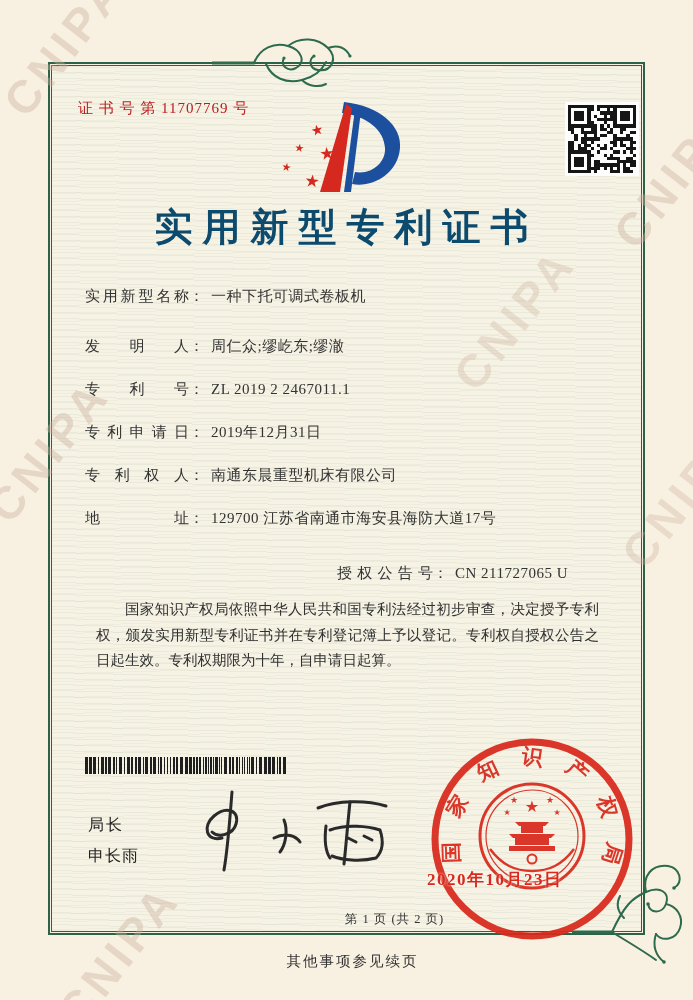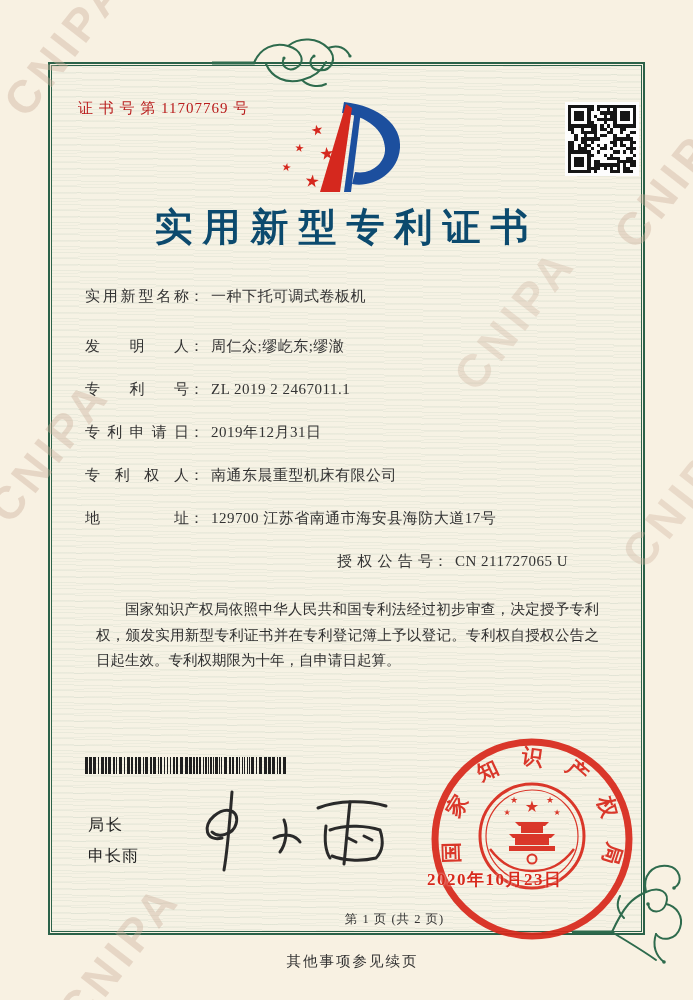--- a/index.html
+++ b/index.html
@@ -33,21 +33,21 @@
   .qr{position:absolute;left:565px;top:102px;width:74px;height:74px;z-index:4;background:#fdfdfd;padding:3px;box-sizing:border-box;}
   .qr svg{width:100%;height:100%;display:block;shape-rendering:crispEdges;}
   .title{position:absolute;left:0;right:0;top:202px;z-index:4;text-align:center;
     font-size:38px;font-weight:700;letter-spacing:10px;color:#0c4a6e;}
   .fields{position:absolute;left:85px;top:287px;width:528px;z-index:4;font-size:15px;}
   .frow{position:absolute;left:0;width:100%;white-space:nowrap;}
   .flabel{display:inline-block;width:104px;text-align:justify;text-align-last:justify;color:#333;}
   .fcolon{margin-right:7px;color:#333;}
   .fvalue{color:#333;letter-spacing:.5px;}
   .grant2{position:absolute;left:252px;top:0;white-space:nowrap;}
-  .grant2 .flabel{width:96px;}
+  .grant2 .flabel{width:96px;margin-top:12px;}
   .paras{position:absolute;left:84px;top:585px;width:527px;z-index:4;
     font-size:14.5px;line-height:25.5px;text-align:justify;color:#2f2f2f;}
   .paras p{margin:12px;text-indent:2em;}
   .barcode{position:absolute;left:85px;top:757px;width:206px;height:17px;z-index:4;}
   .sig-title{position:absolute;left:88px;top:815px;z-index:4;font-size:16px;color:#222;letter-spacing:2px;}
   .sig-name{position:absolute;left:88px;top:846px;z-index:4;font-size:16px;color:#222;letter-spacing:1px;}
   .signature-svg{position:absolute;left:188px;top:786px;z-index:4;}
   .seal{position:absolute;left:426px;top:733px;width:212px;height:212px;z-index:5;}
   .seal-date{position:absolute;left:427px;top:868px;z-index:6;
     font-size:17px;font-weight:600;letter-spacing:1.5px;color:var(--seal-red,#d8291c);

